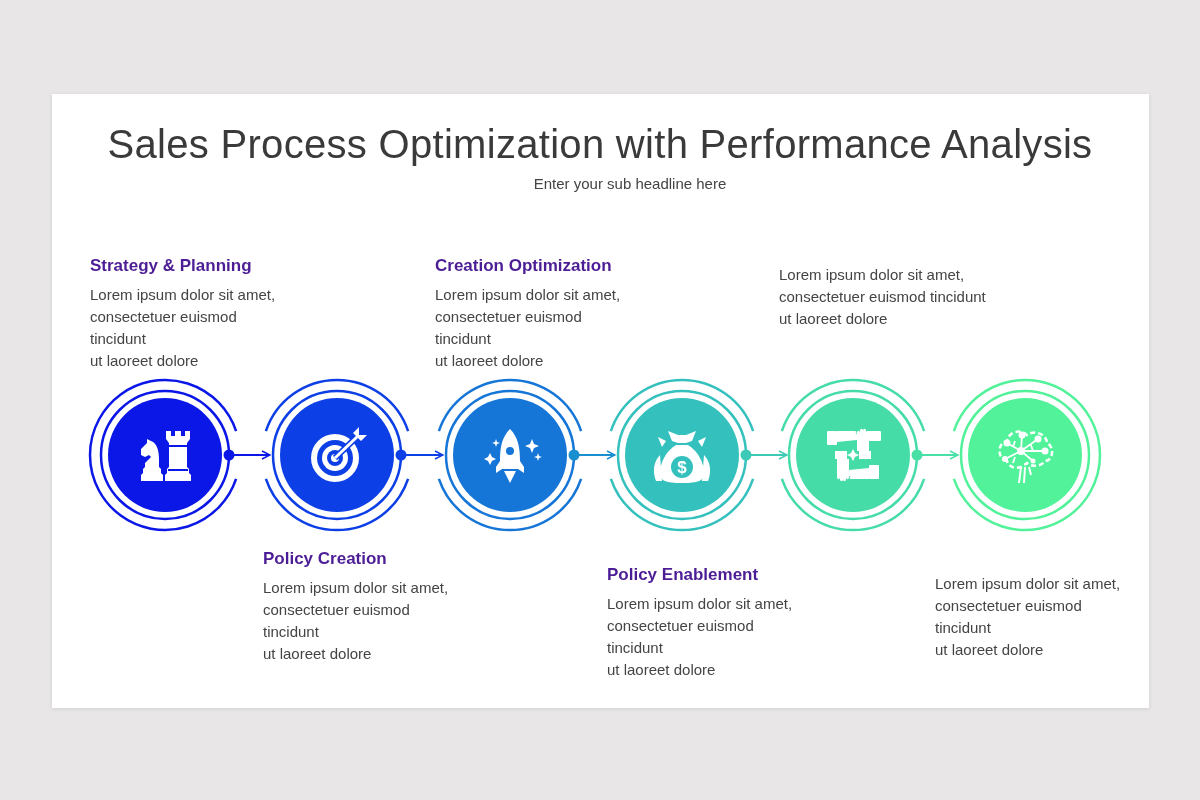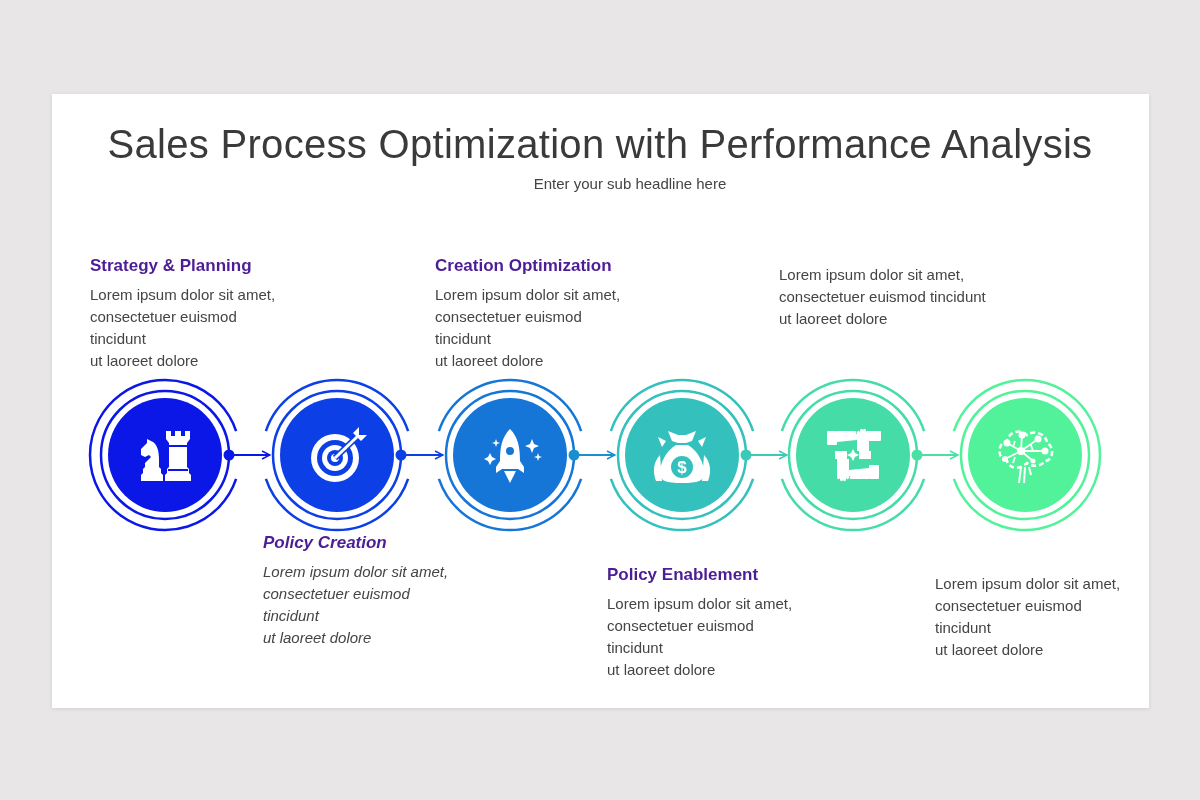--- a/index.html
+++ b/index.html
@@ -33,21 +33,21 @@
 
 <div class="slide"></div>
 
 <div class="title">Sales Process Optimization with Performance Analysis</div>
 <div class="subtitle">Enter your sub headline here</div>
 
 <div class="step-text" style="left:90px; top:256px;">
   <h3>Strategy &amp; Planning</h3>
   <p><span>Lorem ipsum dolor sit amet,</span><br><span>consectetuer euismod tincidunt</span><br><span>ut laoreet dolore</span></p>
 </div>
-<div class="step-text" style="left:263px; top:533px;font-style:italic;">
+<div class="step-text" style="left:263px; top:549px;">
   <h3>Policy Creation</h3>
   <p><span>Lorem ipsum dolor sit amet,</span><br><span>consectetuer euismod tincidunt</span><br><span>ut laoreet dolore</span></p>
 </div>
 <div class="step-text" style="left:435px; top:256px;">
   <h3>Creation Optimization</h3>
   <p><span>Lorem ipsum dolor sit amet,</span><br><span>consectetuer euismod tincidunt</span><br><span>ut laoreet dolore</span></p>
 </div>
 <div class="step-text" style="left:607px; top:565px;">
   <h3>Policy Enablement</h3>
   <p><span>Lorem ipsum dolor sit amet,</span><br><span>consectetuer euismod tincidunt</span><br><span>ut laoreet dolore</span></p>

